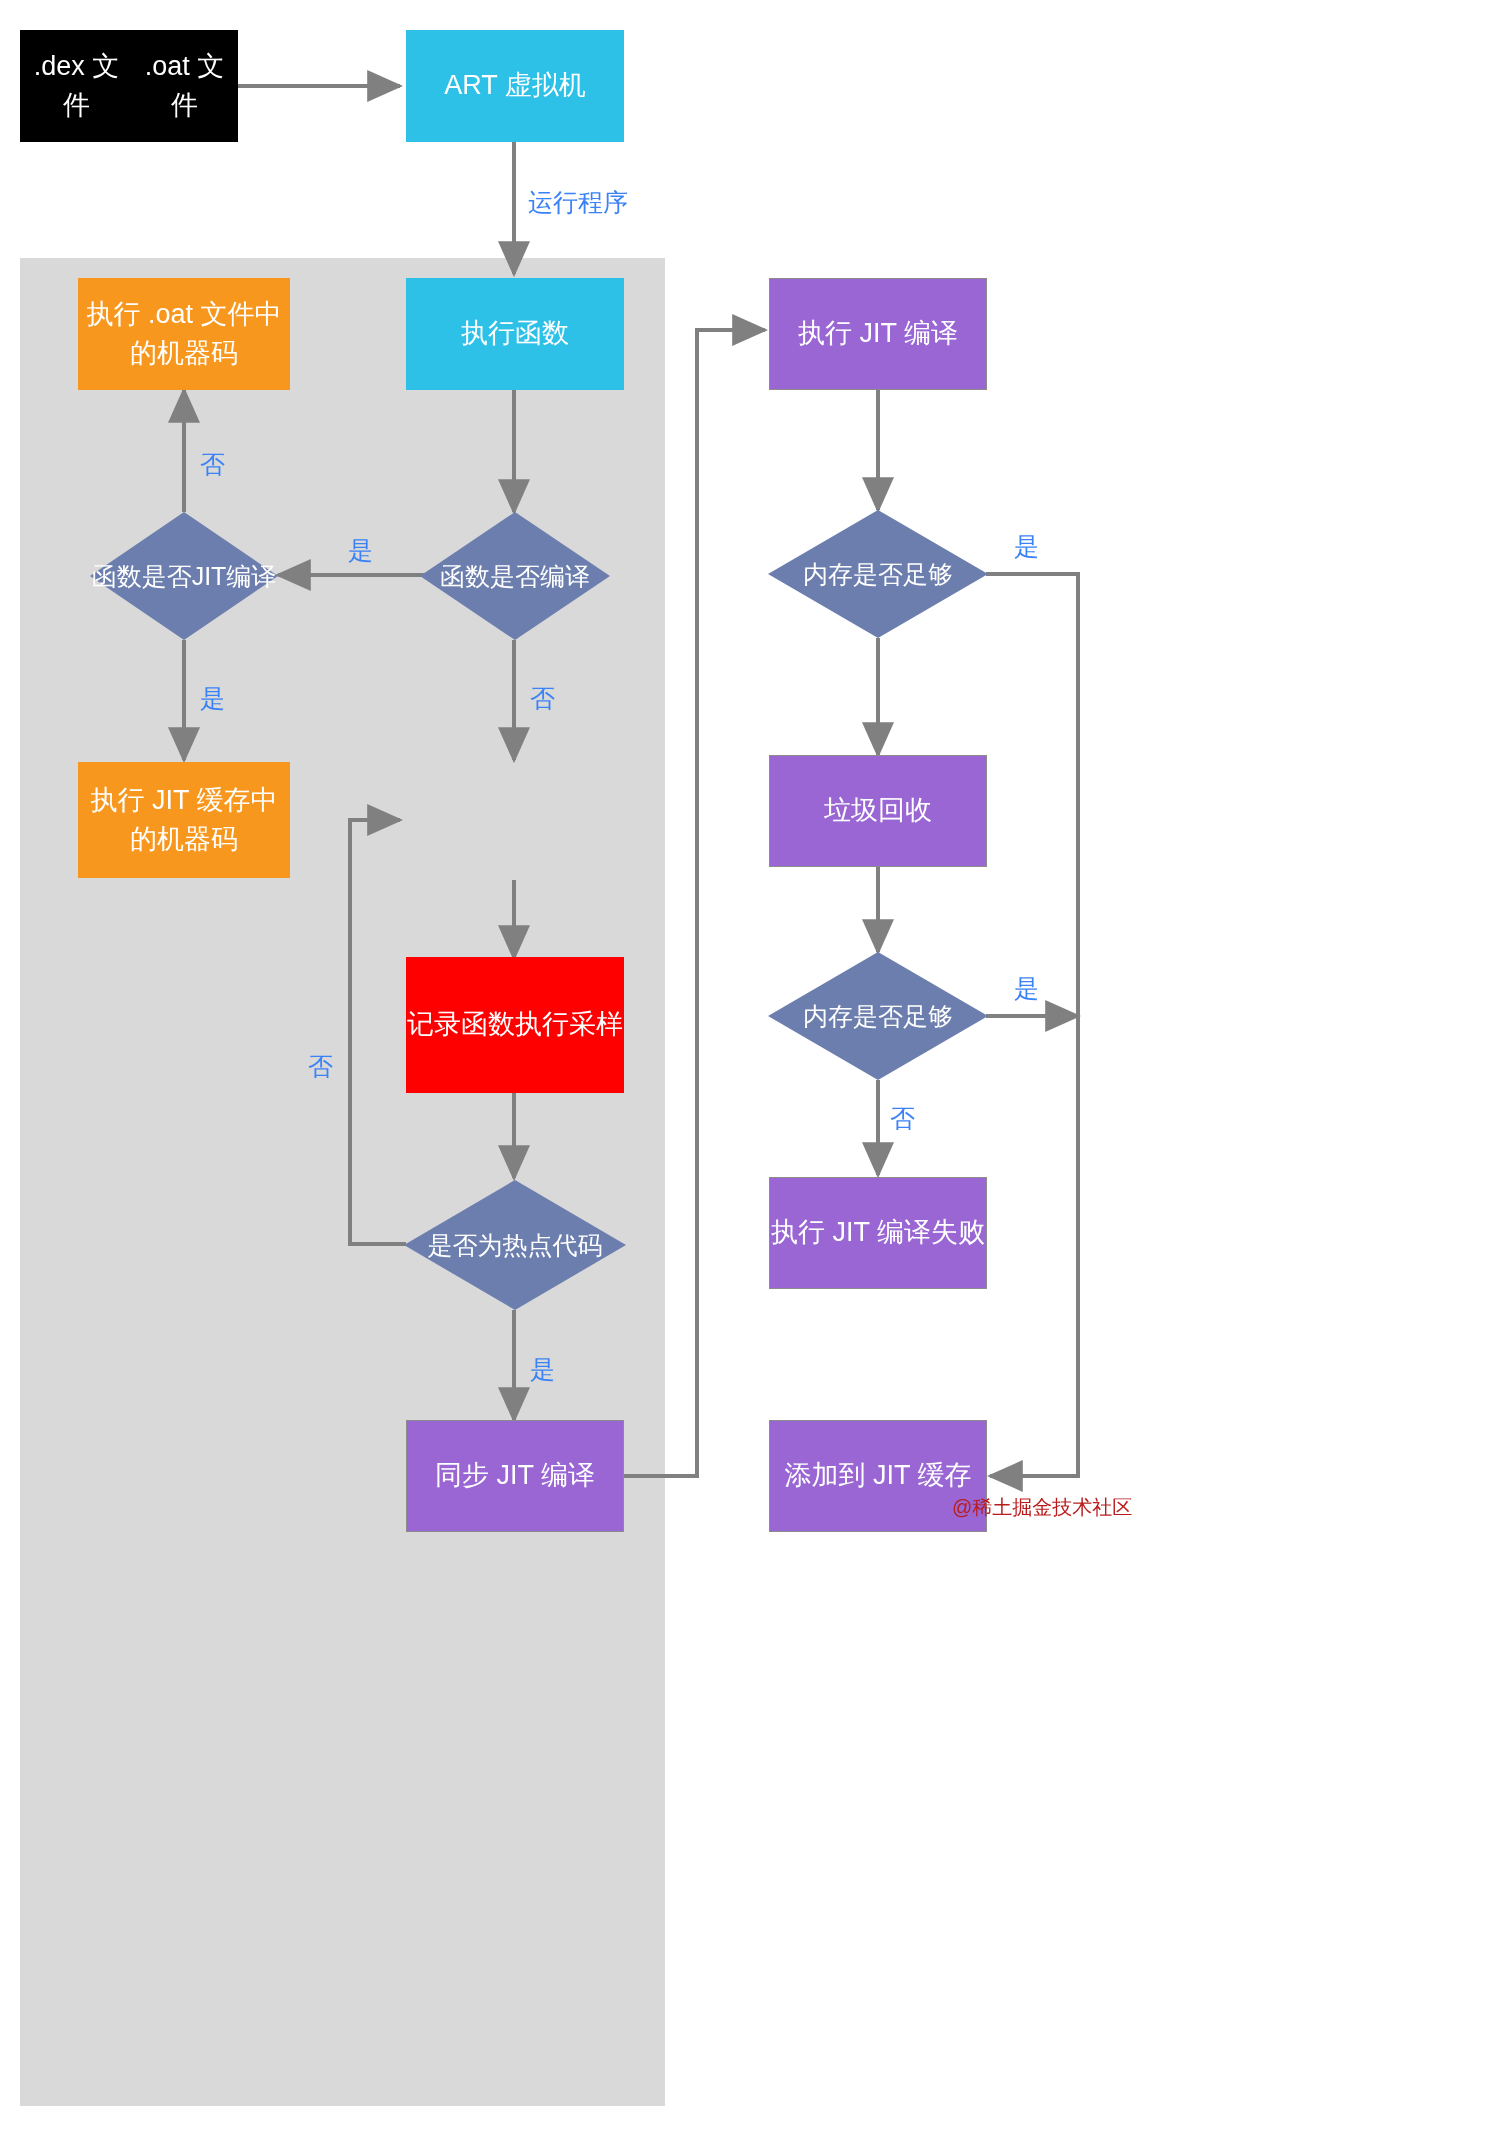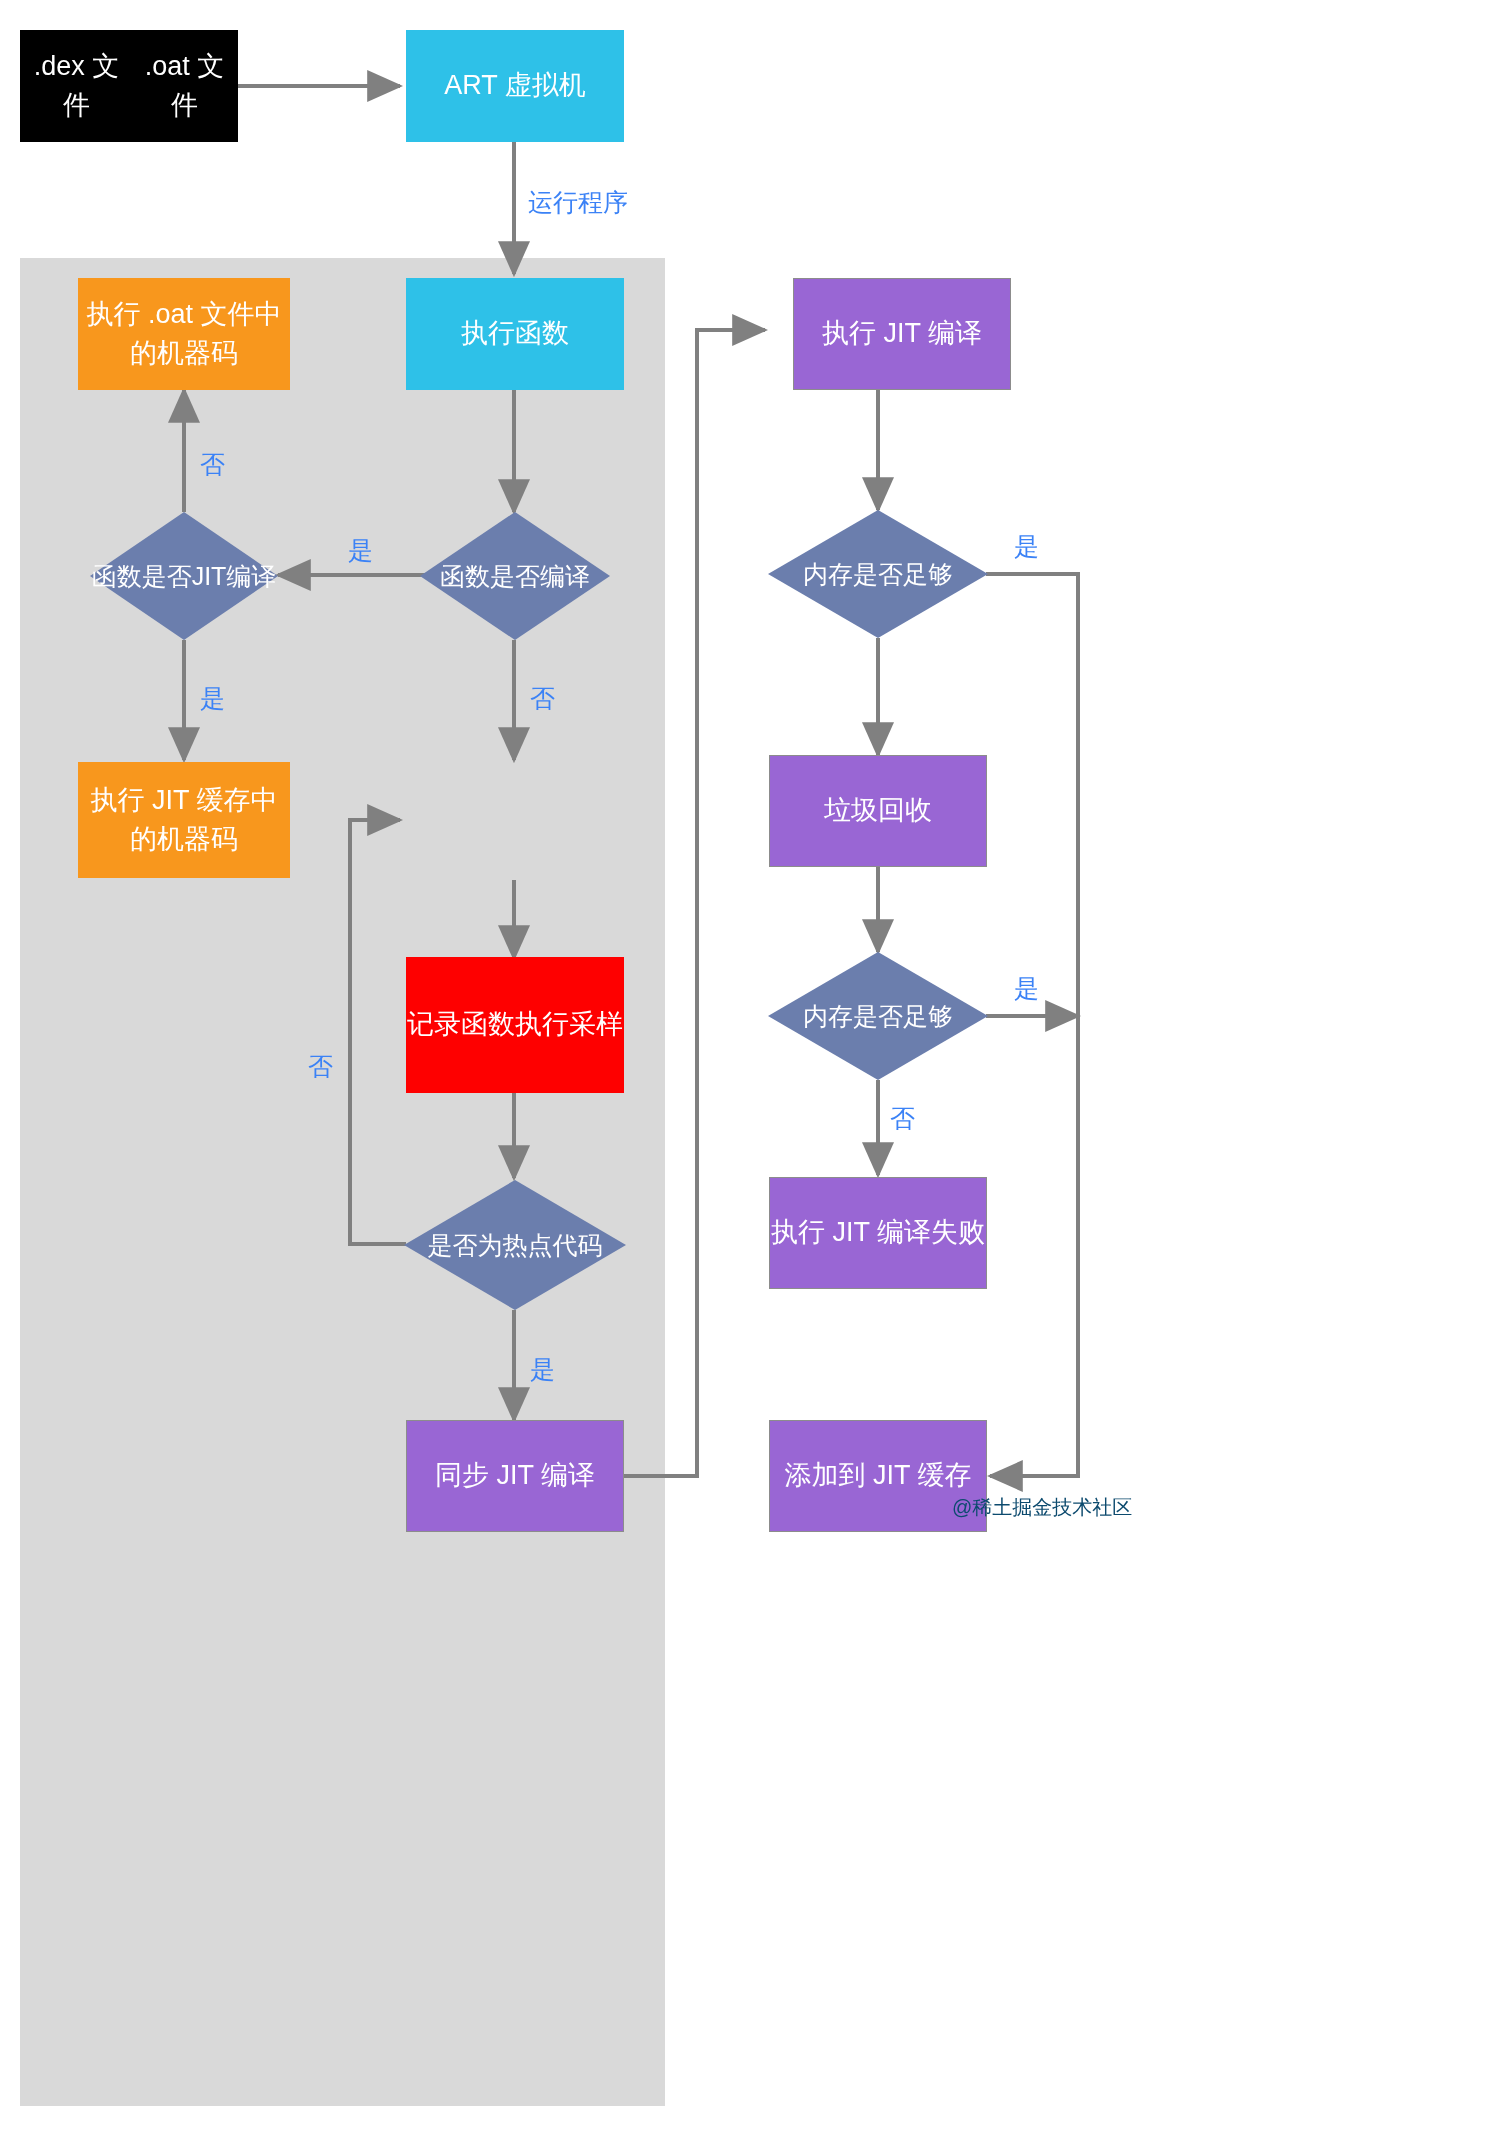--- a/index.html
+++ b/index.html
@@ -20,21 +20,21 @@
   .diamond{position:absolute;}
   .diamond .shape{position:absolute;inset:0;background:#6b7ead;
      clip-path:polygon(50% 0,100% 50%,50% 100%,0 50%);}
   .diamond .dtext{position:absolute;inset:0;display:flex;align-items:center;
      justify-content:center;text-align:center;color:#ffffff;line-height:1.4;}
 
   .lbl{position:absolute;color:#3b82f6;font-size:25px;white-space:nowrap;}
 
   svg.wires{position:absolute;left:0;top:0;width:1512px;height:2155px;
             pointer-events:none;}
-  .wm{position:absolute;color:#0c4a6e;font-size:20px;white-space:nowrap;}
+  .wm{position:absolute;color:#b91c1c;font-size:20px;white-space:nowrap;}
 
   .t25{font-size:25px;}
   .t27{font-size:27px;}
 </style>
 </head>
 <body>
 
 <div id="canvas">
 
   <div class="panel" style="left:20px;top:258px;width:645px;height:1848px;"></div>
@@ -94,21 +94,21 @@
 
   <div class="lbl" style="left:528px;top:186px;">运行程序</div>
 
   <div class="node rect orange t27" style="left:78px;top:278px;width:212px;height:112px;flex-direction:column;">
     <span>执行 .oat 文件中</span>
     <span>的机器码</span>
   </div>
 
   <div class="node rect cyan t27" style="left:406px;top:278px;width:218px;height:112px;">执行函数</div>
 
-  <div class="node rect purple t27" style="left:769px;top:278px;width:218px;height:112px;margin-left:24px;">执行 JIT 编译</div>
+  <div class="node rect purple t27" style="left:769px;top:278px;width:218px;height:112px;">执行 JIT 编译</div>
 
   <div class="lbl" style="left:200px;top:448px;">否</div>
 
   <div class="diamond" style="left:90px;top:512px;width:188px;height:128px;">
     <div class="shape"></div>
     <div class="dtext t25" style="flex-direction:row;">
       <span>函数是否JIT</span>
       <span>编译</span>
     </div>
   </div>

